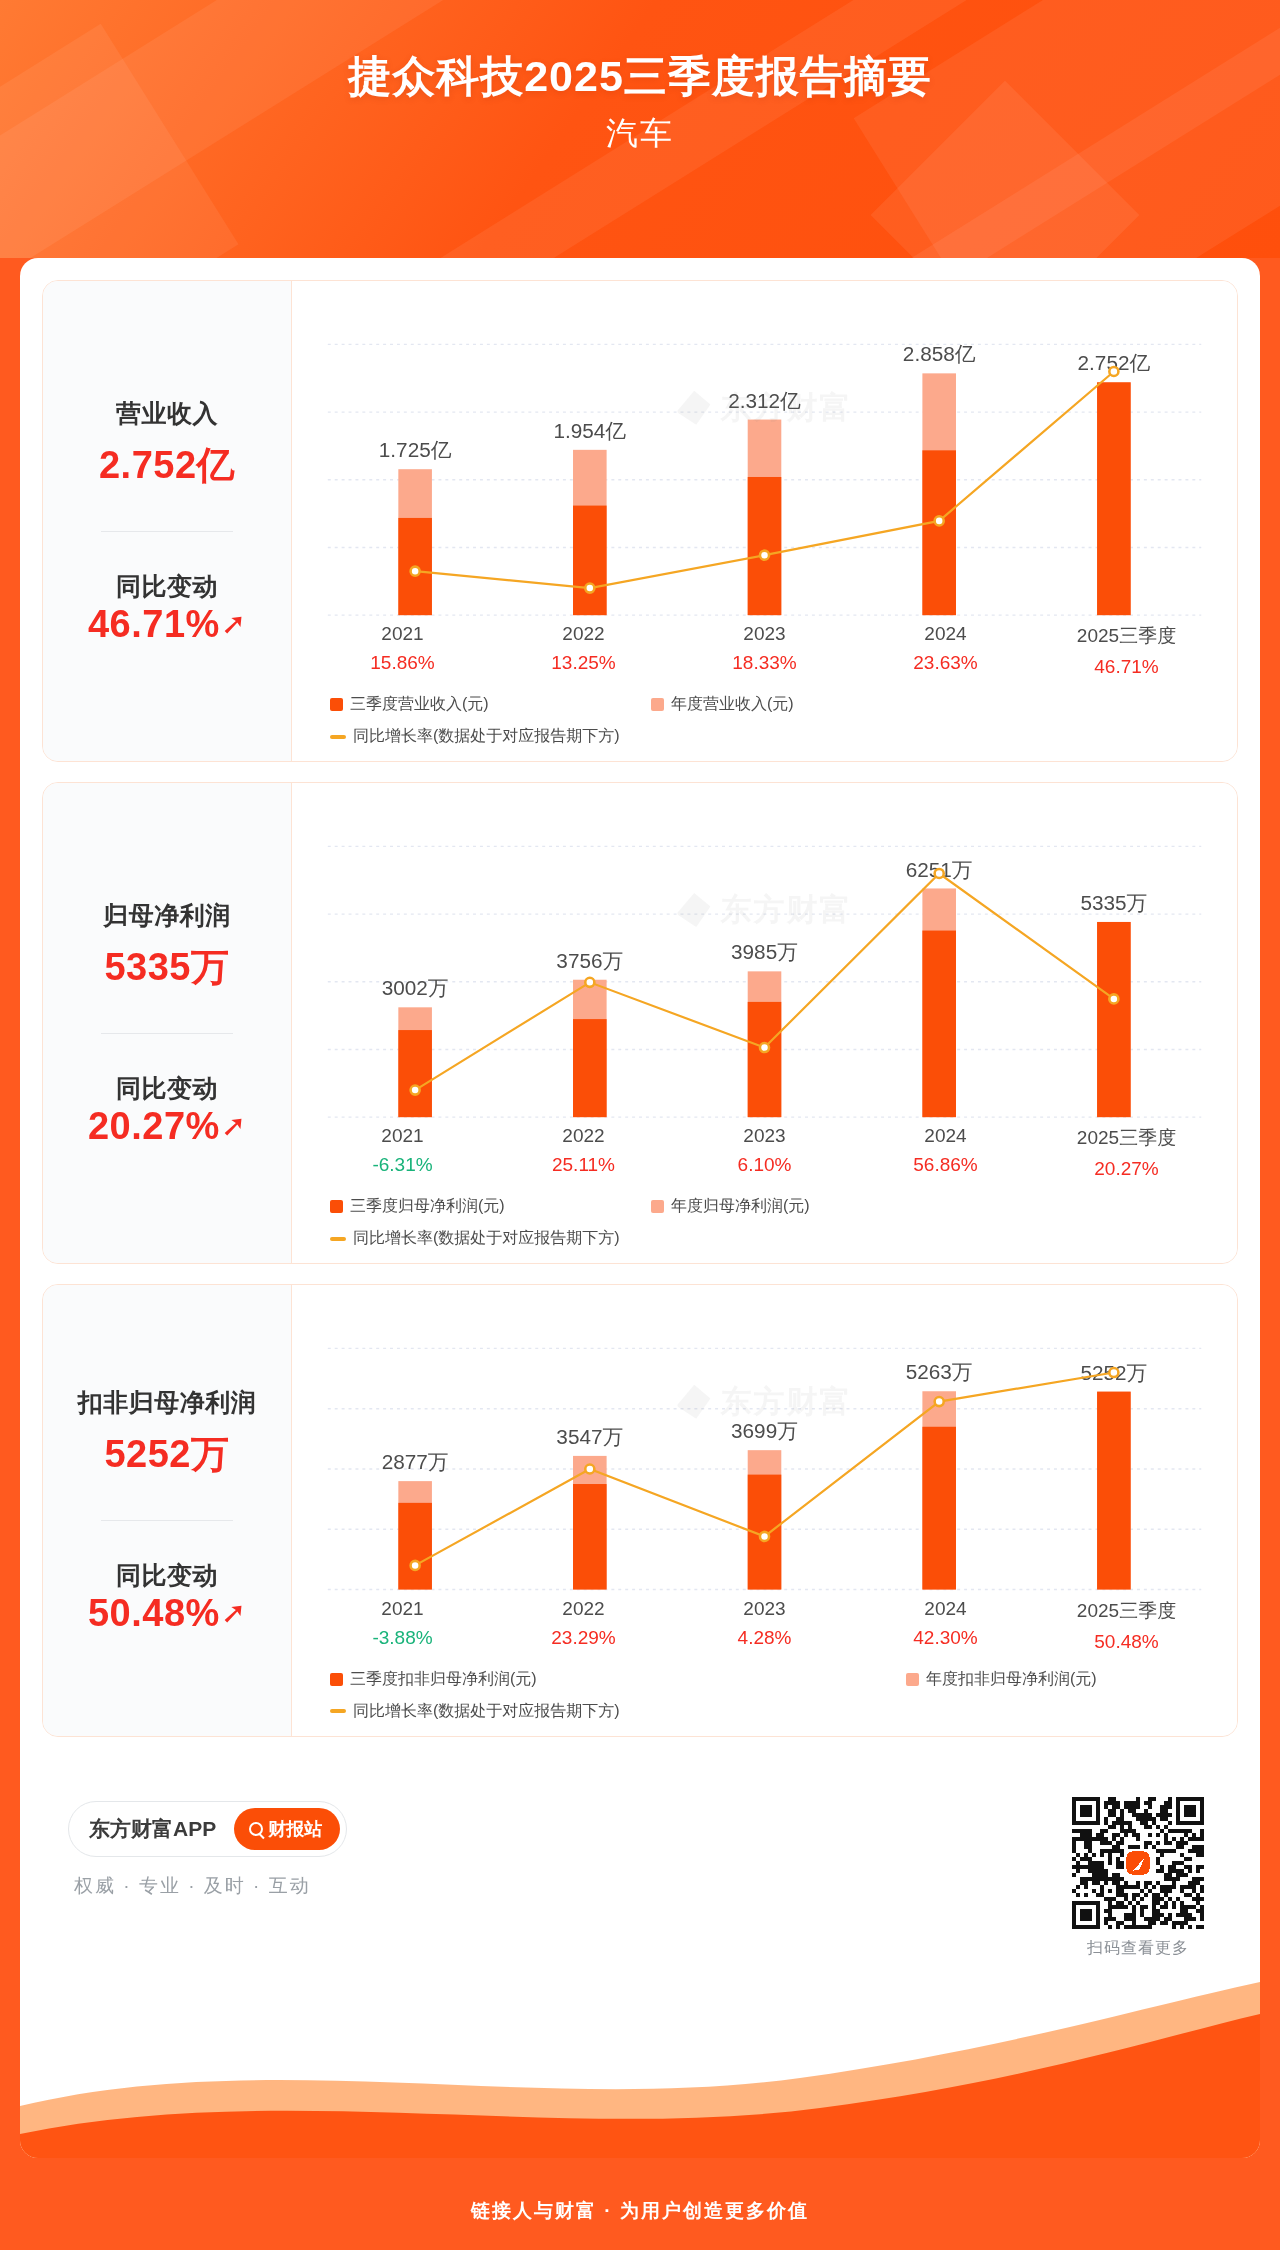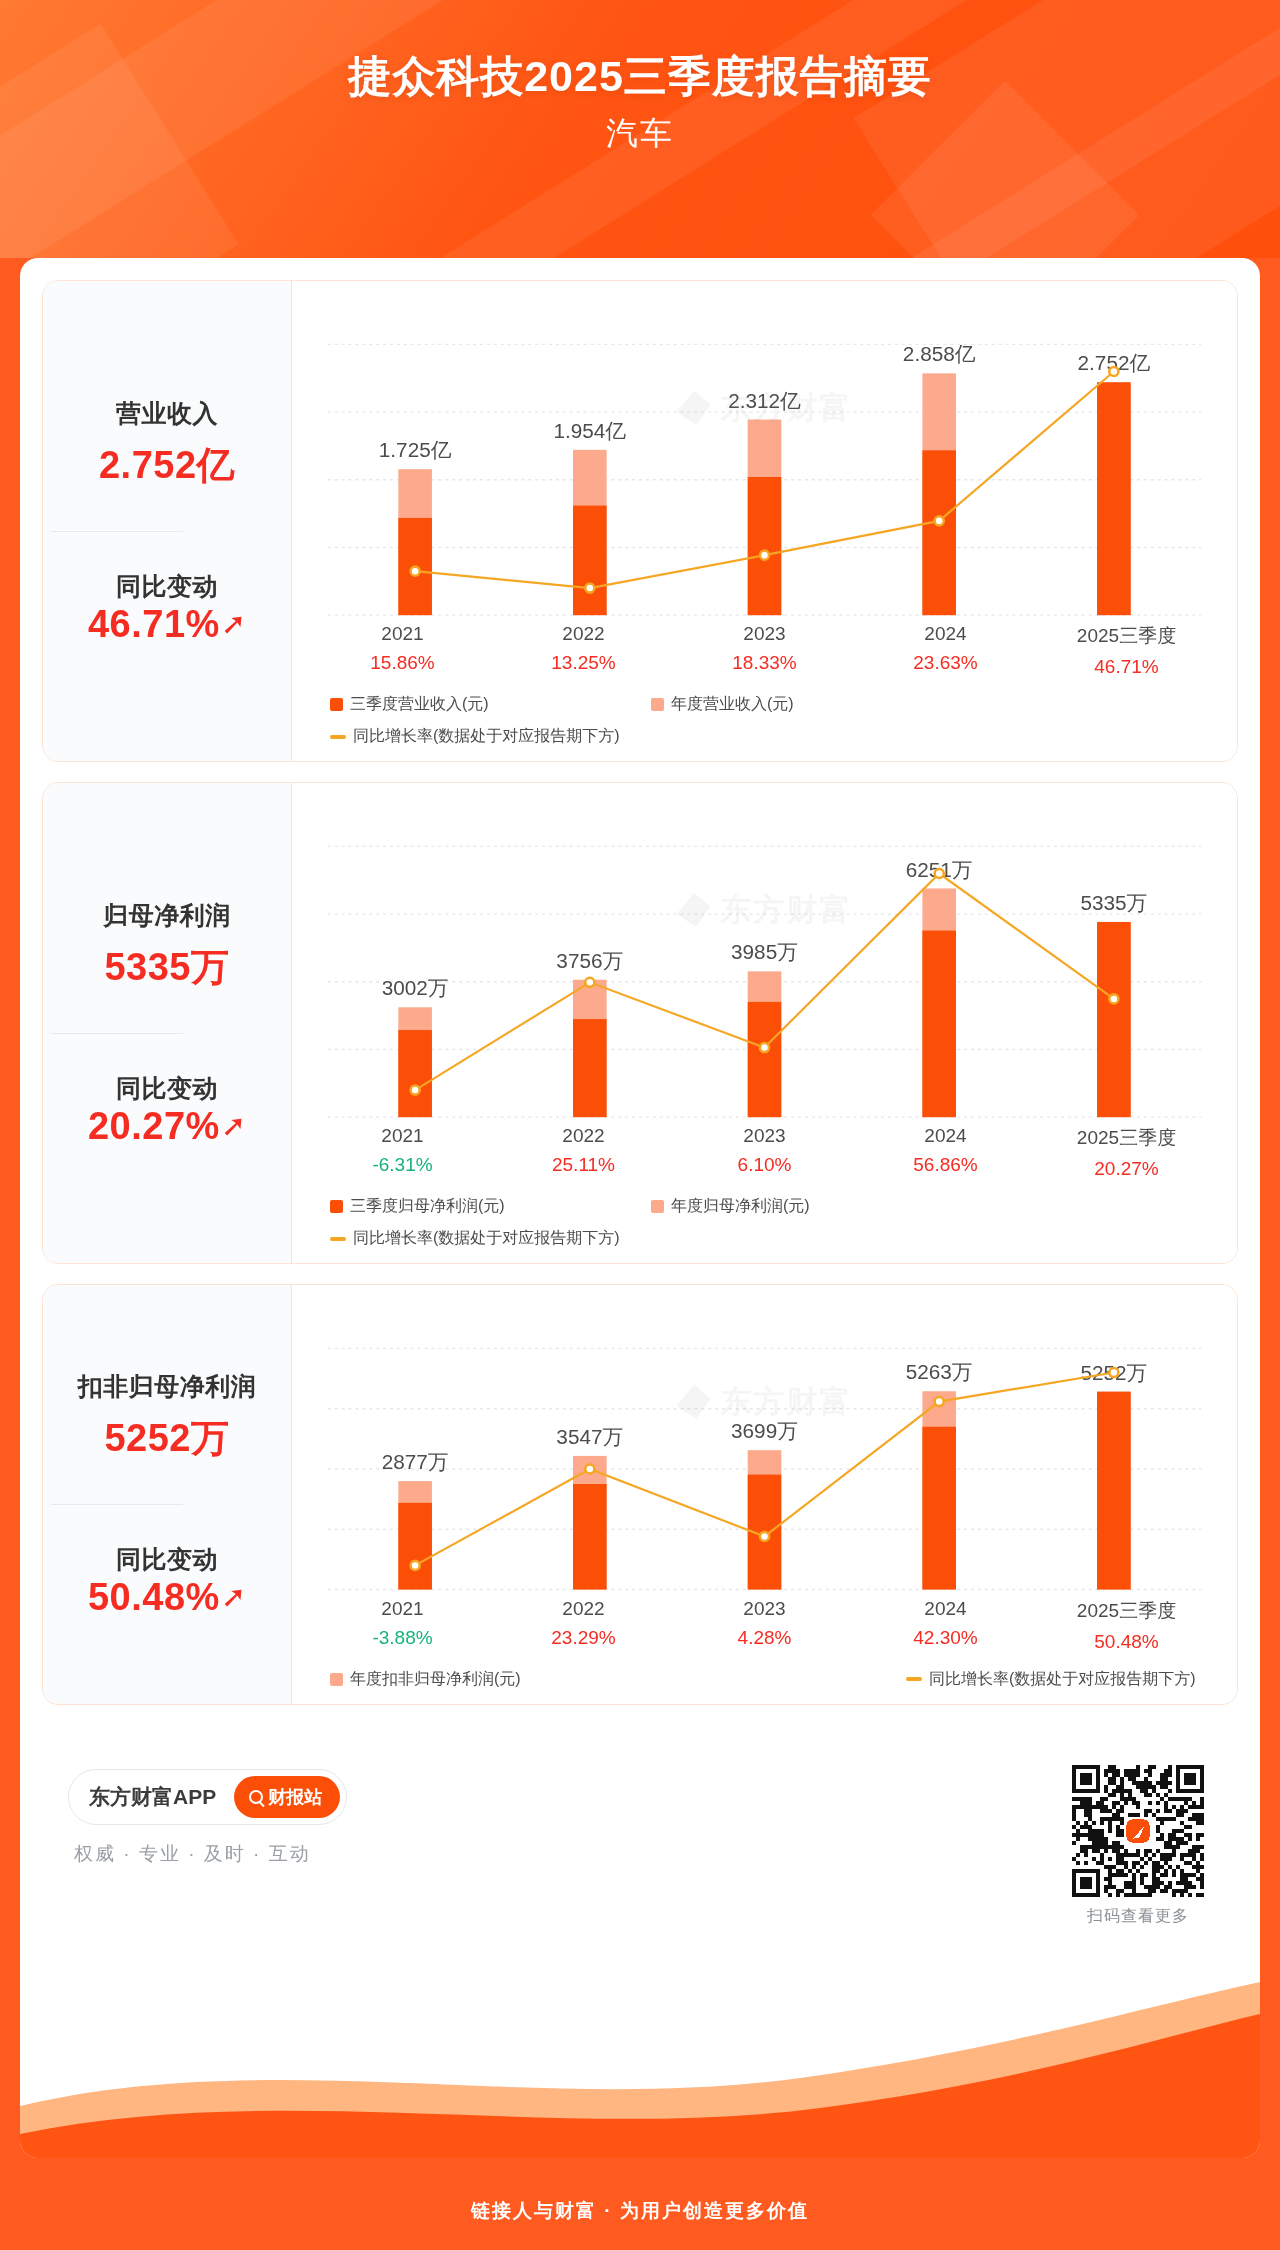--- a/index.html
+++ b/index.html
@@ -70,21 +70,21 @@
     display: flex;
     background: #fafbfc;
     border: 1px solid #fde3d4;
     border-radius: 16px;
     margin-bottom: 20px;
     overflow: hidden;
   }
   .card-left {
     width: 248px; flex: 0 0 248px;
     display: flex; flex-direction: column;
-    justify-content: center;
+    align-items: center; justify-content: center;
     padding: 26px 8px;
     background: #fafbfc;
   }
   .kpi-label {
     font-size: 25px; font-weight: bold; color: #333333;
     letter-spacing: 0.5px; text-align: center;
   }
   .kpi-value {
     font-size: 38px; font-weight: bold; color: #f52c22;
     margin-top: 10px; letter-spacing: 0.5px; text-align: center;
@@ -460,20 +460,24 @@
           <div class="xcell">
             <div class="xyear">2024</div>
             <div class="xpct" style="color: rgb(245, 44, 34);">42.30%</div>
           </div>
           <div class="xcell">
             <div class="xyear">2025三季度</div>
             <div class="xpct" style="color: rgb(245, 44, 34);">50.48%</div>
           </div>
         </div>
       <div class="legend wrap2">
+          <div class="litem">
+            <span class="swatch" style="background: rgb(251, 78, 7);"></span>
+            <span>三季度扣非归母净利润(元)</span>
+          </div>
           <div class="litem">
             <span class="swatch" style="background: rgb(252, 169, 140);"></span>
             <span>年度扣非归母净利润(元)</span>
           </div>
           <div class="litem">
             <span class="swatch line" style="background: rgb(245, 166, 35);"></span>
             <span>同比增长率(数据处于对应报告期下方)</span>
           </div>
         </div>
     </div>

